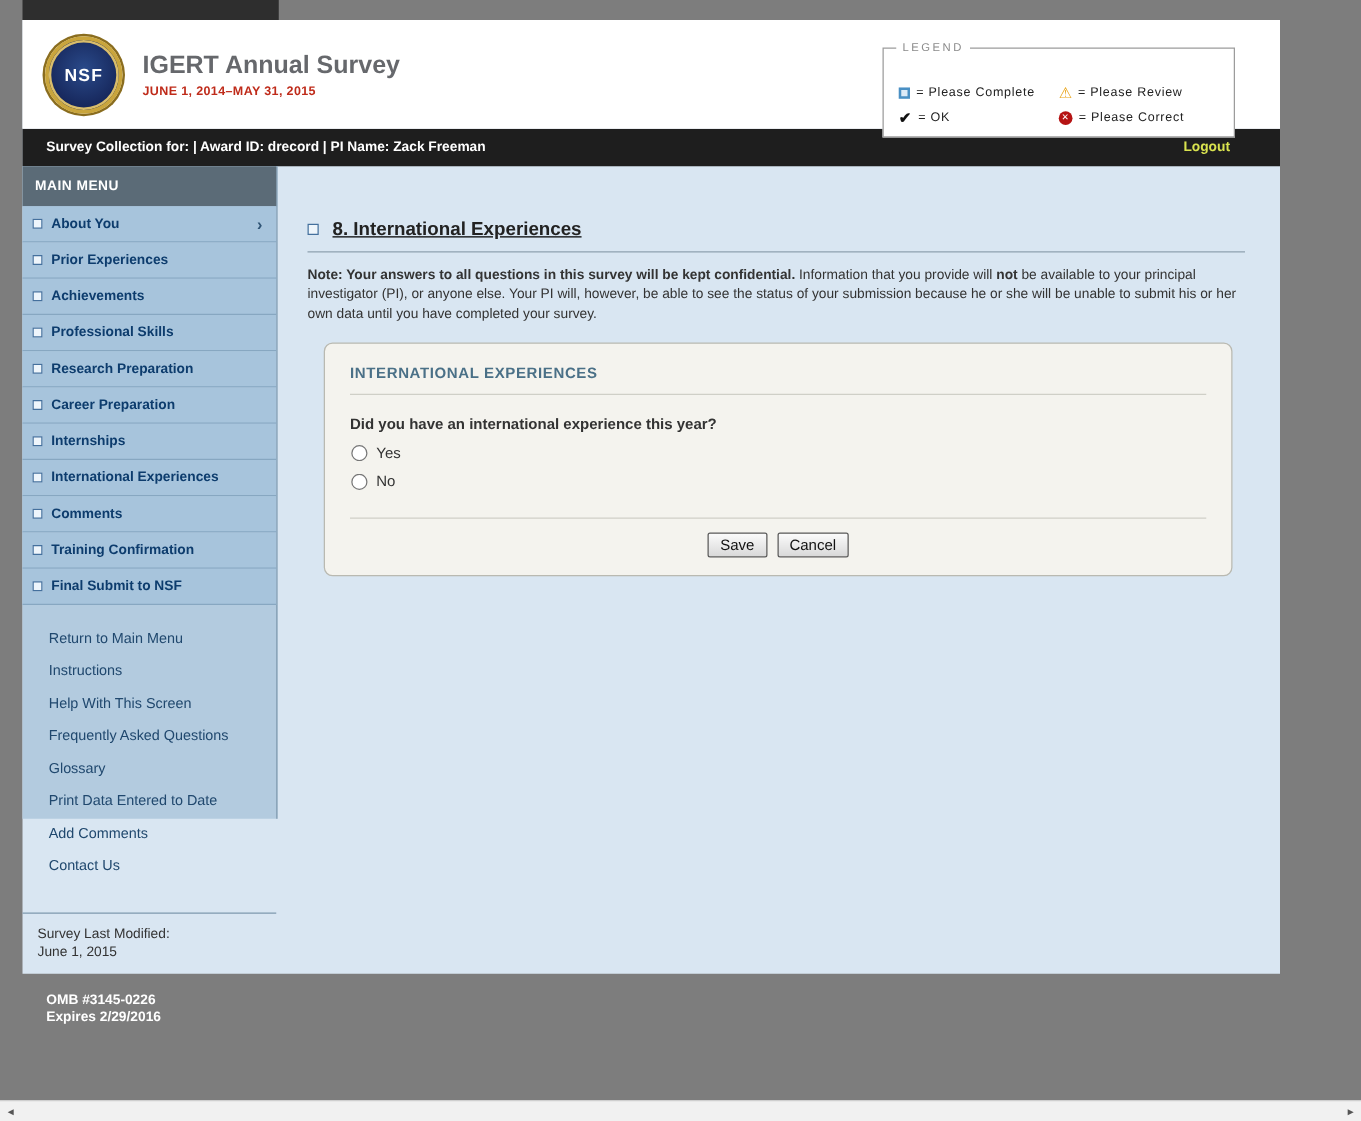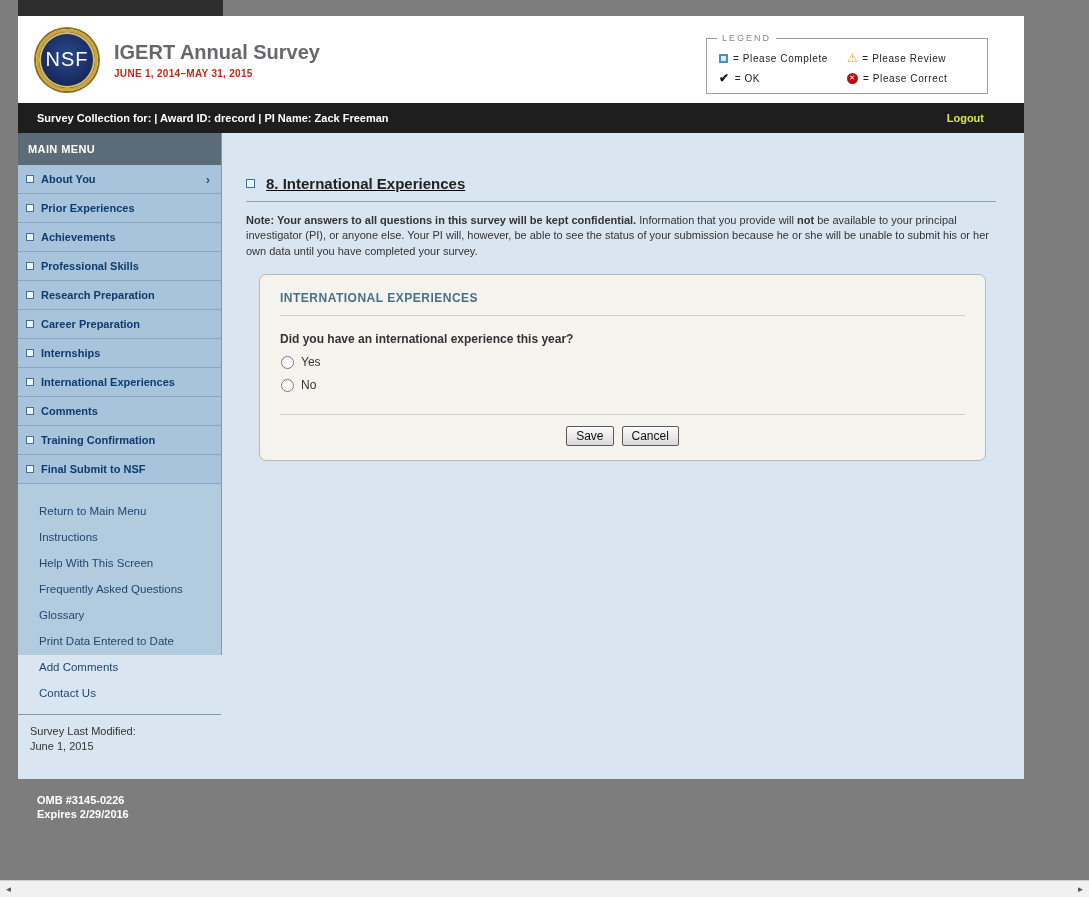--- a/index.html
+++ b/index.html
@@ -15,28 +15,28 @@
 
   
   .header { height:87px; background:#ffffff; position:relative; display:flex; align-items:center; padding-left:18px; }
   .logo {
     width:62px; height:62px; border-radius:50%;
     background:radial-gradient(circle at 50% 42%, #2a4a8a 0%, #16265a 72%);
     border:3px solid #c9a53c;
     box-shadow:0 0 0 2px #8a6d1f, inset 0 0 0 2px #d9bd6a;
     display:flex; align-items:center; justify-content:center; flex:none;
   }
-  .logo span { color:#fff; font-weight:normal; font-size:20px; letter-spacing:1px; }
+  .logo span { color:#fff; font-weight:bold; font-size:14px; letter-spacing:1px; }
   .brand { margin-left:16px; }
   .brand-title { font-size:20px; font-weight:bold; color:#66686c; }
   .brand-sub { margin-top:4px; font-size:10px; font-weight:bold; color:#bf2b1a; letter-spacing:0.3px; }
 
   .legend { position:absolute; right:36px; top:22px; width:282px; border:1px solid #9c9c9c; background:#fff; padding:13px 12px 9px; }
   .legend-label { position:absolute; top:-6px; left:10px; background:#fff; padding:0 5px; font-size:9px; color:#8a8a8a; letter-spacing:2px; }
-  .legend-grid { display:grid; grid-template-columns:128px auto; row-gap:8px; }
+  .legend-grid { display:grid; grid-template-columns:128px auto; row-gap:8px;margin-top:16px; }
   .legend-item { display:flex; align-items:center; font-size:10px; color:#222; letter-spacing:0.6px; white-space:nowrap; }
   .icon-square { width:9px; height:9px; border:2px solid #4a90c4; background:#ddebf7; margin-right:5px; flex:none; }
   .icon-warning { color:#e9a51c; font-size:12px; margin-right:4px; line-height:1; }
   .icon-check { color:#111; font-size:12px; font-weight:bold; margin-right:5px; line-height:1; }
   .icon-error { width:11px; height:11px; border-radius:50%; background:#b51313; color:#fff; font-size:7px; display:flex; align-items:center; justify-content:center; margin-right:5px; flex:none; }
 
   
   .statusbar { height:30px; background:#1e1e1e; display:flex; align-items:center; padding:0 40px 0 19px; }
   .statusbar .text { color:#fff; font-size:11px; font-weight:bold; }
   .statusbar .logout { margin-left:auto; color:#d9e34f; font-size:11px; font-weight:bold; cursor:pointer; }
@@ -44,21 +44,21 @@
   
   .content { display:flex; height:522px;border-radius:28px; }
   .sidebar { width:204px; background:#b3cbdf; border-right:1px solid #7f99ae; flex:none; }
   .menu-header { height:32px; background:#5b6b77; color:#fff; font-size:11px; font-weight:bold; display:flex; align-items:center; padding-left:10px; letter-spacing:0.4px; }
   .menu-item { height:29px; background:#a7c4dc; border-bottom:1px solid #87a7c1; display:flex; align-items:center; padding:0 8px; cursor:pointer; }
   .menu-item .cb { width:8px; height:8px; background:#eef5fb; border:1px solid #44709d; margin-right:7px; flex:none; }
   .menu-item .lbl { font-size:11px; font-weight:bold; color:#0d3c6d; }
   .menu-item .arrow { margin-left:auto; margin-right:3px; color:#2f5475; font-weight:bold; font-size:13px; }
   .side-links { padding-top:14px; }
   .side-link { height:26px; display:flex; align-items:center; padding-left:21px; font-size:11.5px; color:#20486e; cursor:pointer; }
-  .side-footer { margin-top:8px; border-top:1px solid #7f99ae; padding:9px 12px; font-size:11px; color:#333; line-height:1.35; }
+  .side-footer { margin-top:24px; border-top:1px solid #7f99ae; padding:9px 12px; font-size:11px; color:#333; line-height:1.35; }
 
   .main { flex:1; padding:42px 28px 0 24px; }
   .page-title-row { display:flex; align-items:center;text-decoration:underline; }
   .pt-cb { width:9px; height:9px; background:#eef5fb; border:1px solid #44709d; margin-right:11px; flex:none; }
   .page-title { font-size:15px; font-weight:bold; color:#222; font-family:"Liberation Sans", sans-serif; }
   .title-rule { border:none; border-top:1px solid #8fa1b0; margin-top:9px; }
   .note { margin-top:11px; font-size:11px; color:#333; line-height:1.4; width:745px; }
 
   .panel { margin:15px 0 0 13px; width:727px; background:#f4f3ee; border:1px solid #b9b9b1; border-radius:7px; padding:16px 20px 14px; }
   .panel-title { font-size:12px; font-weight:bold; color:#4a7087; letter-spacing:0.5px; }

